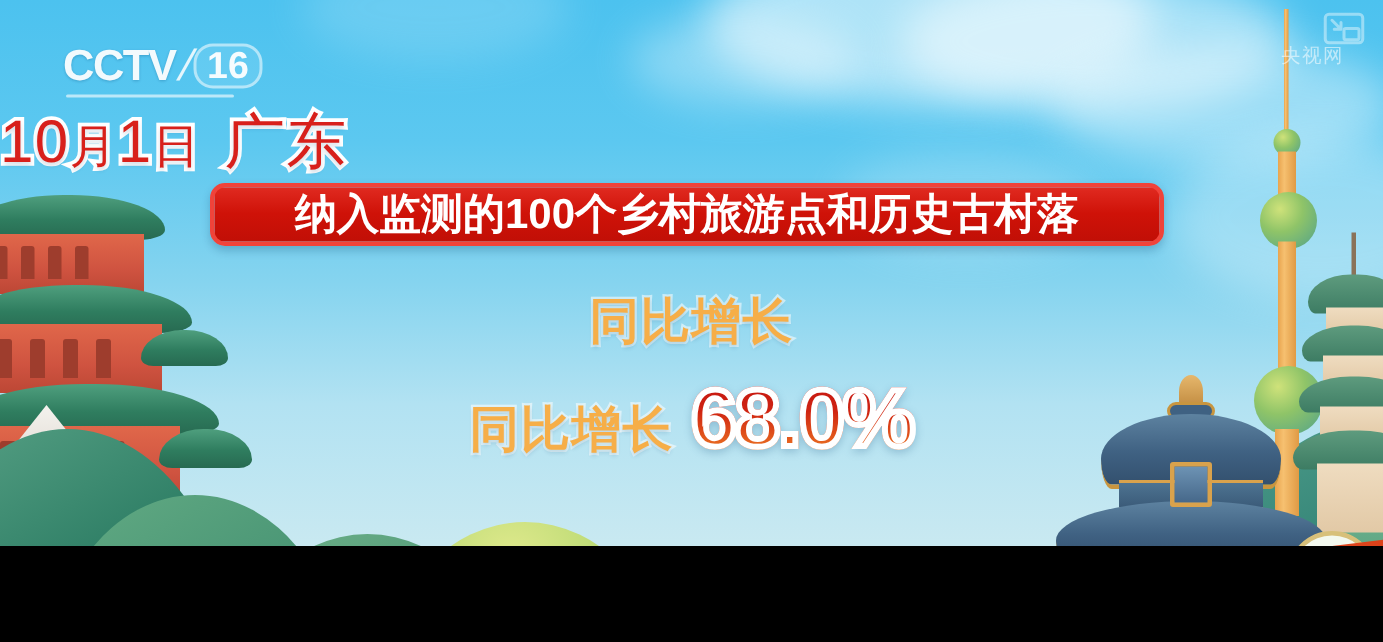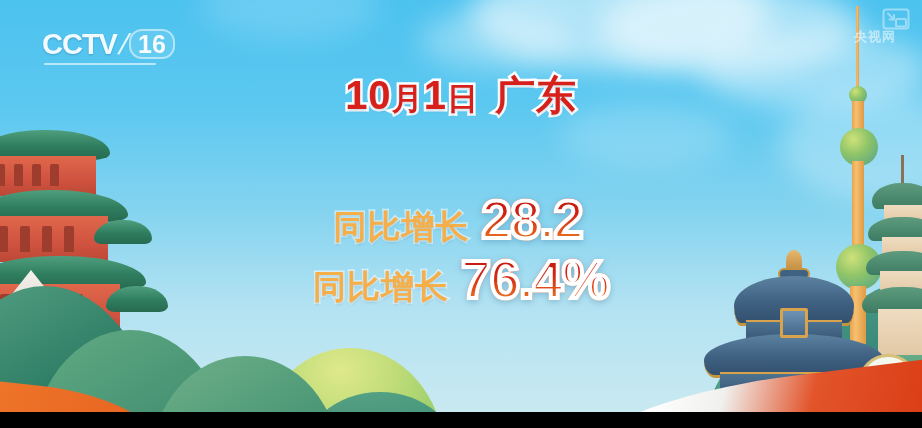--- a/index.html
+++ b/index.html
@@ -1,20 +1,20 @@
 <!DOCTYPE html>
 <html><head>
 <meta charset="utf-8">
 <title>CCTV-13 News Graphic</title>
 <style>
   html,body{margin:0;padding:0;background:#000;}
   *{box-sizing:border-box;}
   #stage{
     position:relative;
-    width:922px;height:412px;
+    width:922px;height:364px;
     overflow:hidden;
     font-family:"Liberation Sans","DejaVu Sans",sans-serif;
     background:linear-gradient(180deg,#4cc2ef 0%,#5cc8f0 26%,#86d4ef 52%,#b2e2f2 74%,#c9e9f1 100%);
   }
 
   
   .cloud{position:absolute;border-radius:50%;background:#ffffff;filter:blur(14px);pointer-events:none;}
 
   
   .hill{position:absolute;border-radius:50% 50% 0 0 / 100% 100% 0 0;}
@@ -59,29 +59,29 @@
   }
   #logo .row1{display:flex;align-items:center;height:36px;}
   #logo .underbar{width:112px;height:2px;background:rgba(255,255,255,.6);margin:1px 0 2px 2px;border-radius:2px;}
   #logo .row2{font-size:21px;color:#ffffff;opacity:.95;letter-spacing:12px;text-align:center;
               padding-left:18px;text-shadow:0 1px 2px rgba(0,70,120,.25);font-weight:bold;}
 
   
   #watermark{position:absolute;left:738px;top:34px;width:160px;height:48px;opacity:.55;color:#ffffff;}
   #watermark .wm-main{font-size:32px;font-weight:bold;letter-spacing:-1px;line-height:34px;
                       text-shadow:0 1px 1px rgba(0,60,110,.18);}
-  #watermark .wm-cn{position:absolute;right:2px;top:-6px;font-size:13px;letter-spacing:1px;font-weight:bold;}
+  #watermark .wm-cn{position:absolute;right:2px;top:-6px;font-size:13px;letter-spacing:1px;font-weight:normal;}
 
   
   #pip{position:absolute;right:12px;top:8px;width:28px;height:22px;opacity:.42;}
 
   
   #headline{
-    position:absolute;left:0;right:0;top:72px;text-align:center;
-    font-size:40px;font-weight:bold;line-height:46px;color:#d8201b;
+    position:absolute;left:0;right:0;top:72px;
+    font-size:40px;font-weight:normal;line-height:46px;color:#d8201b;
     -webkit-text-stroke:5px #ffffff;paint-order:stroke fill;
     text-shadow:0 2px 3px rgba(0,60,110,.18);
     letter-spacing:1px;
   }
   #headline .unit{font-size:31px;}
   #headline .place{margin-left:16px;}
 
   
   #banner{
     position:absolute;left:140px;top:122px;width:636px;height:42px;
@@ -253,24 +253,26 @@
       <rect x="1.5" y="1.5" width="25" height="19" rx="2.5" fill="none" stroke="#ffffff" stroke-width="2"></rect>
       <rect x="14" y="11" width="10" height="7.5" rx="1.2" fill="none" stroke="#ffffff" stroke-width="2"></rect>
       <path d="M6 5.5 L12 11.5 M12 11.5 L12 7 M12 11.5 L7.5 11.5" fill="none" stroke="#ffffff" stroke-width="2" stroke-linecap="round"></path>
     </svg>
   </div>
 
   <div id="headline">
     <span>10</span><span class="unit">月</span><span>1</span><span class="unit">日</span><span class="place">广东</span>
   </div>
 
+  <div id="banner">
+    <span class="btxt">纳入监测的100个乡村旅游点和历史古村落</span>
+  </div>
 
   <div class="statrow" id="stat1">
     <span class="lbl">同比增长</span>
-    <span class="big">28.2</span>
   </div>
 
   <div class="statrow" id="stat2">
     <span class="lbl">同比增长</span>
-    <span class="big">76.4%</span>
+    <span class="big">68.0%</span>
   </div>
 
 </div>
 
 </body></html>

